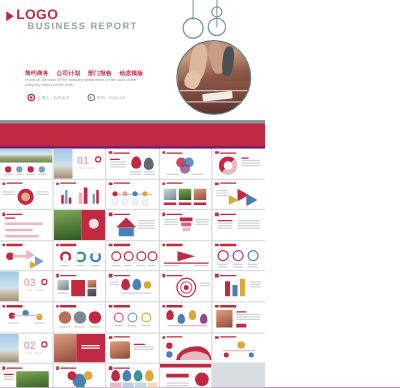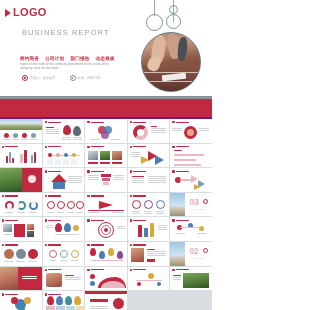--- a/index.html
+++ b/index.html
@@ -8,22 +8,22 @@
   #page{position:relative;width:212px;height:310px;background:#701a75;overflow:hidden;}
 
   
   .cover{position:relative;width:212px;height:96px;background:#ffffff;overflow:hidden;}
 
   .logo-row{position:absolute;left:5px;top:7px;display:flex;align-items:center;gap:2px;}
   .logo-tri{width:0;height:0;border-left:6px solid #c0293f;
             border-top:4px solid transparent;border-bottom:4px solid transparent;}
   .logo-text{font-size:11px;font-weight:bold;color:#c0293f;letter-spacing:.3px;line-height:11px;}
 
-  .biz-report{position:absolute;left:22px;top:28px;font-size:7.5px;letter-spacing:1.1px;
-              color:#9aa3ab;font-weight:normal;}
+  .biz-report{position:absolute;left:22px;top:16px;font-size:7.5px;letter-spacing:1.1px;
+              color:#9aa3ab;font-weight:bold;}
 
   .main-title{position:absolute;left:14px;top:37px;font-size:16px;font-weight:bold;
               color:#c0293f;letter-spacing:.5px;line-height:18px;white-space:nowrap;}
 
   .kw-row{position:absolute;left:20px;top:56px;display:flex;gap:6px;}
   .kw{font-size:4.6px;color:#c0293f;font-weight:bold;letter-spacing:.2px;}
 
   .eng-desc{position:absolute;left:20px;top:63px;width:100px;font-size:3.1px;
             color:#8d949b;line-height:3.9px;}
 
@@ -166,20 +166,26 @@
           <span></span>
         </div>
       <div class="txtblk" style="left:21px;top:20px;width:7px;">
           <span></span>
         </div>
       <div class="txtblk" style="left:30px;top:20px;width:7px;">
           <span></span>
         </div>
     </div>
 
+    <div class="slide">
+      <div class="ph sky" style="left:0;top:0;width:15px;height:100%;"></div>
+      <div class="bignum" style="left:19px;top:5px;">01</div>
+      <div class="secword" style="left:20px;top:15px;">PART ONE</div>
+      <div class="ringo" style="left:33px;top:6px;width:5px;height:5px;border:1px solid #c0293f;"></div>
+    </div>
 
     <div class="slide">
       <div class="s-hdr">
           <i></i>
           <b></b>
         </div>
       <div class="txtblk" style="left:3px;top:8px;width:13px;">
           <span class="t" style="width:8px;"></span>
           <span></span>
           <span></span>

